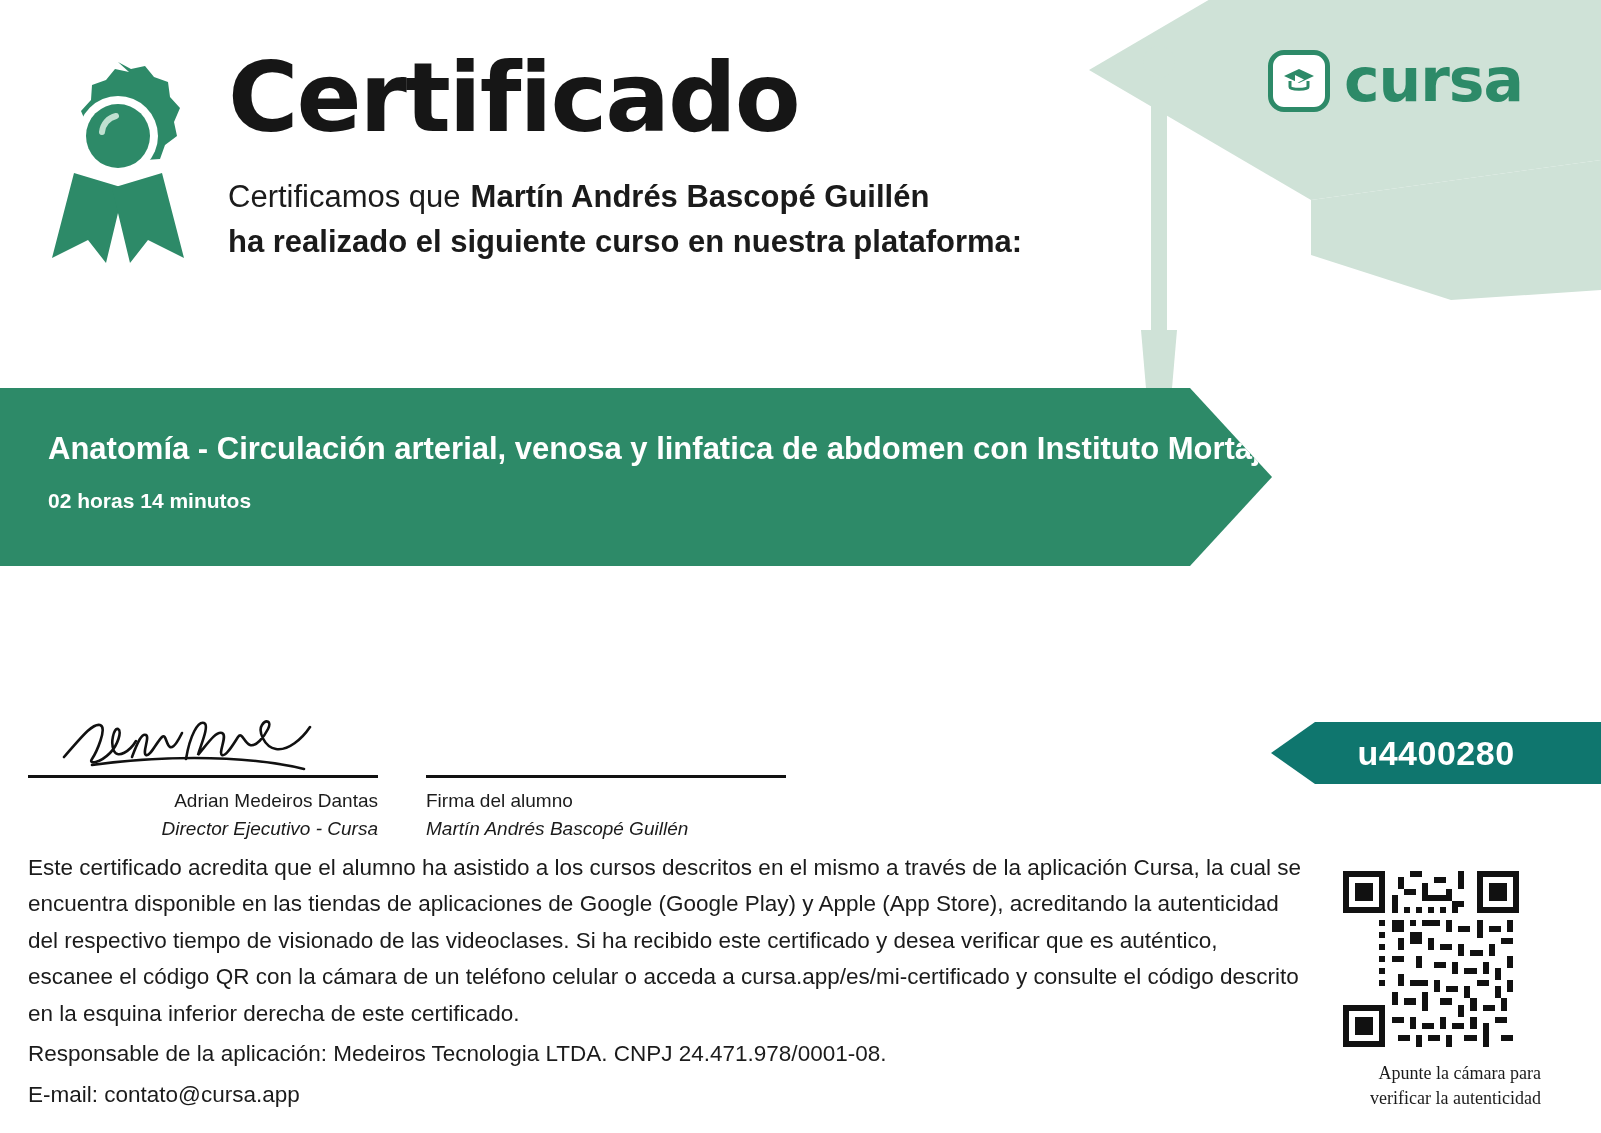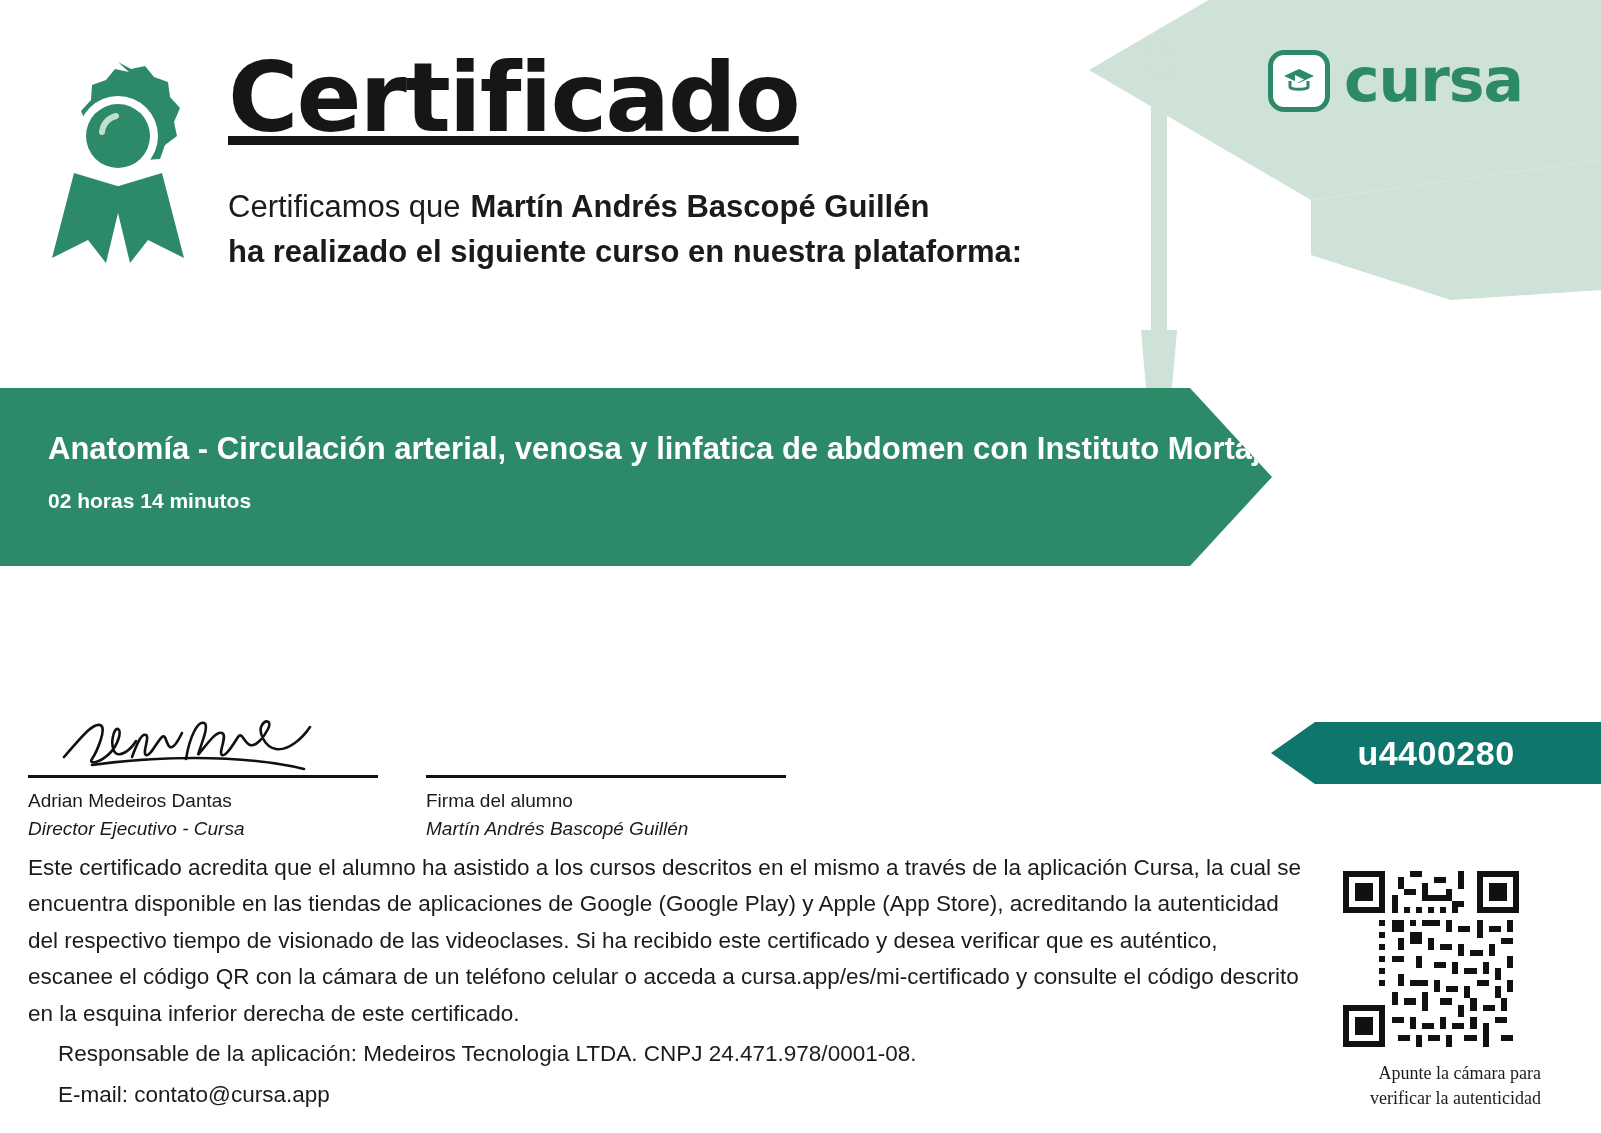--- a/index.html
+++ b/index.html
@@ -62,22 +62,21 @@
     left: 228px; top: 48px;
     width: 800px;
   }
   .title {
     font-family: "DejaVu Sans", sans-serif;
     font-size: 96px;
     font-weight: 700;
     color: #161616;
     letter-spacing: -2px;
     line-height: 1.05;
-    margin: 0 0 36px 0;
-    text-decoration: underline;
+    margin: 0 0 26px 0;
   }
   .subline {
     font-size: 31px;
     font-weight: 700;
     color: #1b1b1b;
     line-height: 1.45;
     white-space: nowrap;
   }
   .subline .lead { font-weight: 400; }
   .subline .student { font-weight: 700; margin-left: 10px; }
@@ -101,21 +100,21 @@
   }
   .banner-sub {
     margin-top: 22px;
     font-size: 21px;
     font-weight: 700;
   }
 
   
   .sig-area { position: absolute; left: 28px; top: 700px; width: 840px; }
   .sig-col { position: absolute; top: 0; }
-  .sig-col.left { left: 0; width: 350px; }
+  .sig-col.left { left: 0; width: 350px; text-align: right; }
   .sig-col.right { left: 398px; width: 360px; }
   .sig-line {
     border-bottom: 3px solid #111111;
     height: 78px;
     position: relative;
   }
   .sig-name {
     font-size: 19px;
     color: #1b1b1b;
     margin-top: 9px;
@@ -148,21 +147,21 @@
   
   .legal {
     position: absolute;
     left: 28px; top: 850px;
     width: 1280px;
     font-size: 22.5px;
     color: #1b1b1b;
     line-height: 1.62;
   }
   .legal p { margin: 0; }
-  .legal .p2 { margin-top: 4px; margin-left: 30px; }
+  .legal .p2 { margin-top: 4px; }
 
   
   .qr-block {
     position: absolute;
     right: 60px; bottom: 22px;
     width: 220px;
     text-align: right;
     font-family: Liberation Serif, serif;
   }
   .qr {

